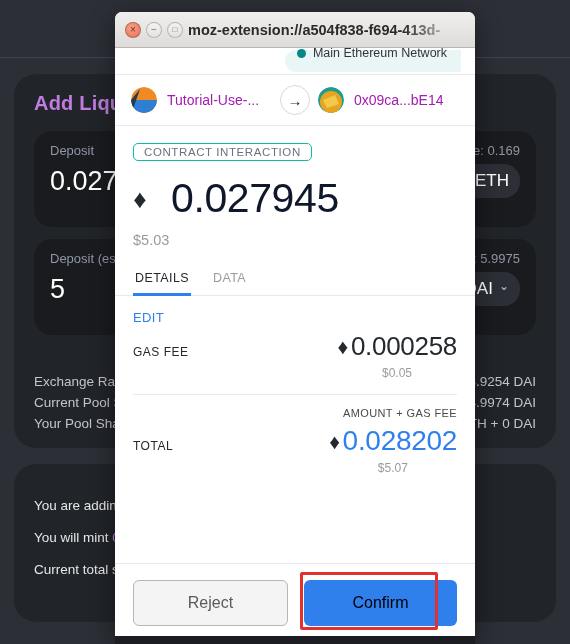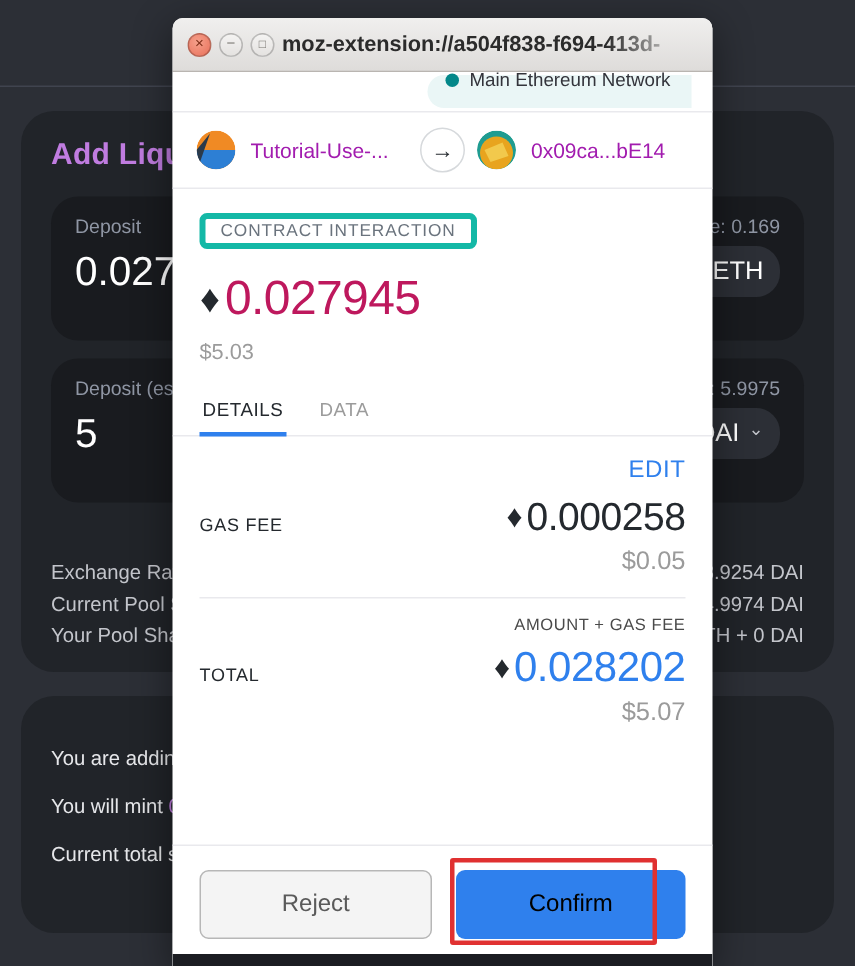--- a/index.html
+++ b/index.html
@@ -243,21 +243,21 @@
     margin: 0 8px;
   }
 
   
   #amount-block {
     flex: 0 0 auto;
     padding: 16px 18px 14px 18px;
   }
   #contract-badge {
     display: inline-block;
-    border: 4px solid #14b8a6;
+    border: 1px solid #14b8a6;
     border-radius: 5px;
     padding: 2px 10px;
     font-size: 11.5px;
     letter-spacing: .6px;
     color: #6a737d;
   }
   #amount-row {
     display: flex;
     align-items: center;
     gap: 3px;
@@ -265,23 +265,24 @@
   }
   .eth-glyph {
     display: inline-block;
     width: 14px;
     text-align: center;
     color: #24292e;
     font-size: 26px;
     line-height: 1;
   }
   #amount-value {
-    font-size: 32px;
-    color: #be185d;
+    font-size: 41px;
+    color: #0f172a;
     letter-spacing: -.4px;
+    margin-left: 21px;
   }
   #amount-fiat {
     margin-top: 10px;
     font-size: 14.5px;
     color: #9b9b9b;
   }
 
   
   #tabs {
     flex: 0 0 auto;
@@ -303,23 +304,23 @@
     border-bottom-color: #2f80ed;
   }
 
   
   #details-body {
     flex: 1 1 auto;
     padding: 0 18px;
     overflow: hidden;
   }
   #edit-link {
-    text-align: right;
+    text-align: left;
     color: #2f80ed;
-    font-size: 16px;
+    font-size: 13px;
     letter-spacing: .4px;
     padding-top: 14px;
   }
   .fee-row {
     display: flex;
     align-items: flex-start;
     justify-content: space-between;
     padding-top: 6px;
   }
   .fee-label {
@@ -335,23 +336,24 @@
     justify-content: flex-end;
     gap: 2px;
   }
   .fee-eth .num {
     font-size: 26px;
     color: #24292e;
     letter-spacing: -.3px;
   }
   .fee-eth .eth-glyph { font-size: 21px; width: 12px; }
   .fee-fiat {
-    font-size: 17px;
+    font-size: 12px;
     color: #9b9b9b;
     margin-top: 4px;
+    text-align: center;
   }
   #fee-divider {
     height: 1px;
     background: #e9e9ed;
     margin: 14px 0 0 0;
   }
   #total-caption {
     text-align: right;
     font-size: 11px;
     letter-spacing: .4px;

